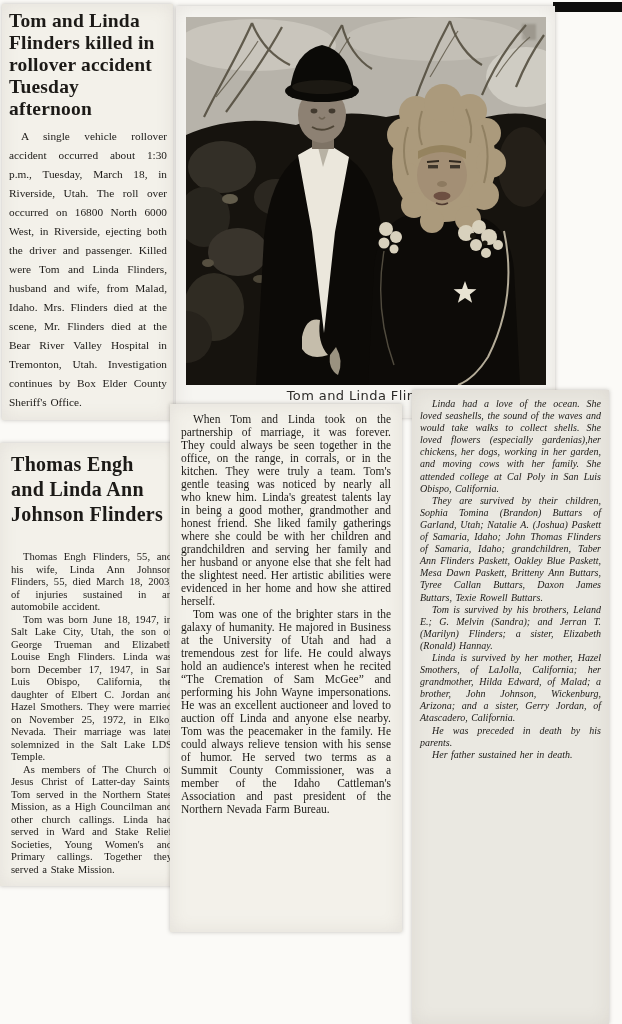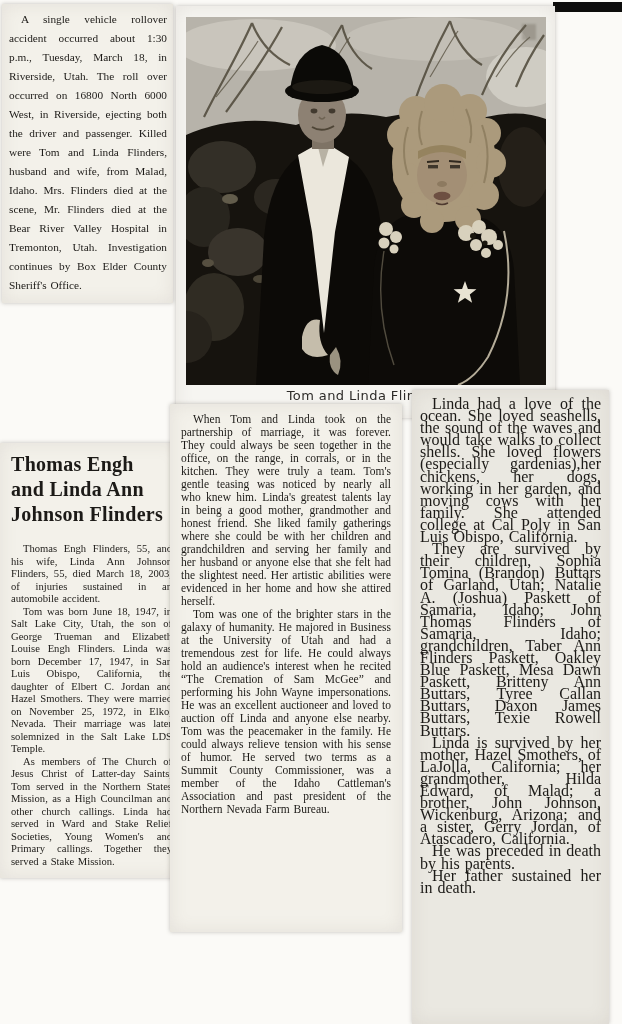--- a/index.html
+++ b/index.html
@@ -30,37 +30,38 @@
   }
   #clip-accident{left:2px;top:4px;width:171px;padding:6px 6px 8px 7px;}
   #clip-accident .headline{margin-bottom:7px;}
   #clip-photo{left:176px;top:6px;width:379px;height:412px;background:#f6f5f1;padding:11px 9px 0 10px;}
   #photo-frame{width:360px;height:368px;background:#141310;overflow:hidden;}
   #photo-caption{
     text-align:center;font-family:"DejaVu Sans", sans-serif;
     font-size:13px;margin-top:3px;color:#2e2c29;letter-spacing:.4px;
   }
   #clip-obit-col1{left:0px;top:443px;width:181px;padding:9px 9px 10px 11px;}
-  #clip-obit-col1 .headline2{margin-bottom:16px;}
+  #clip-obit-col1 .headline2{margin-bottom:24px;}
   #clip-obit-col1 p{font-size:10.6px;line-height:12.5px;}
   #clip-obit-col2{left:170px;top:404px;width:232px;height:528px;padding:9px 11px;}
   #clip-obit-col2 p{font-size:11.5px;line-height:13px;font-family:Liberation Serif, serif;}
   #clip-obit-col3{left:412px;top:390px;width:197px;height:634px;padding:8px 8px;background:var(--clip-bg-dark);}
-  #clip-obit-col3 p{font-size:16px;line-height:12.1px;}
+  #clip-obit-col3 p{font-size:10px;line-height:12.1px;font-style:italic;}
   #corner-bar{position:absolute;left:553px;top:2px;width:69px;height:10px;background:var(--bar);}
   .smudge{position:absolute;background:rgba(110,104,92,.35);filter:blur(1px);}
 </style>
 </head>
 <body>
 
 <div id="scan">
 
   <div id="corner-bar"></div>
 
   <div class="clip body-text" id="clip-accident">
+    <div class="headline">Tom and Linda Flinders killed in rollover accident Tuesday afternoon</div>
     <p>A single vehicle rollover accident occurred about 1:30 p.m., Tuesday, March 18, in Riverside, Utah. The roll over occurred on 16800 North 6000 West, in Riverside, ejecting both the driver and passenger. Killed were Tom and Linda Flinders, husband and wife, from Malad, Idaho. Mrs. Flinders died at the scene, Mr. Flinders died at the Bear River Valley Hospital in Tremonton, Utah. Investigation continues by Box Elder County Sheriff's Office.</p>
   </div>
 
   <div class="clip" id="clip-photo">
     <div id="photo-frame">
       <svg width="360" height="368" viewBox="0 0 360 368">
 
         <rect x="0" y="0" width="360" height="125" fill="#b7b3aa"></rect>
         <ellipse cx="70" cy="28" rx="80" ry="26" fill="#c9c5bc"></ellipse>
         <ellipse cx="250" cy="22" rx="90" ry="22" fill="#c3bfb6"></ellipse>
@@ -184,19 +185,20 @@
   </div>
 
   <div class="clip body-text" id="clip-obit-col2">
     <p>When Tom and Linda took on the partnership of marriage, it was forever. They could always be seen together in the office, on the range, in corrals, or in the kitchen. They were truly a team. Tom's gentle teasing was noticed by nearly all who knew him. Linda's greatest talents lay in being a good mother, grandmother and honest friend. She liked family gatherings where she could be with her children and grandchildren and serving her family and her husband or anyone else that she felt had the slightest need. Her artistic abilities were evidenced in her home and how she attired herself.</p>
     <p>Tom was one of the brighter stars in the galaxy of humanity. He majored in Business at the University of Utah and had a tremendous zest for life. He could always hold an audience's interest when he recited “The Cremation of Sam McGee” and performing his John Wayne impersonations. He was an excellent auctioneer and loved to auction off Linda and anyone else nearby. Tom was the peacemaker in the family. He could always relieve tension with his sense of humor. He served two terms as a Summit County Commissioner, was a member of the Idaho Cattleman's Association and past president of the Northern Nevada Farm Bureau.</p>
   </div>
 
   <div class="clip body-text" id="clip-obit-col3">
     <p>Linda had a love of the ocean. She loved seashells, the sound of the waves and would take walks to collect shells. She loved flowers (especially gardenias),her chickens, her dogs, working in her garden, and moving cows with her family. She attended college at Cal Poly in San Luis Obispo, California.</p>
     <p>They are survived by their children, Sophia Tomina (Brandon) Buttars of Garland, Utah; Natalie A. (Joshua) Paskett of Samaria, Idaho; John Thomas Flinders of Samaria, Idaho; grandchildren, Taber Ann Flinders Paskett, Oakley Blue Paskett, Mesa Dawn Paskett, Britteny Ann Buttars, Tyree Callan Buttars, Daxon James Buttars, Texie Rowell Buttars.</p>
+    <p>Tom is survived by his brothers, Leland E.; G. Melvin (Sandra); and Jerran T. (Marilyn) Flinders; a sister, Elizabeth (Ronald) Hannay.</p>
     <p>Linda is survived by her mother, Hazel Smothers, of LaJolla, California; her grandmother, Hilda Edward, of Malad; a brother, John Johnson, Wickenburg, Arizona; and a sister, Gerry Jordan, of Atascadero, California.</p>
     <p>He was preceded in death by his parents.</p>
     <p>Her father sustained her in death.</p>
   </div>
 
   <div class="smudge" style="left:522px;top:24px;width:14px;height:16px;"></div>
 </div>
 
 </body></html>

